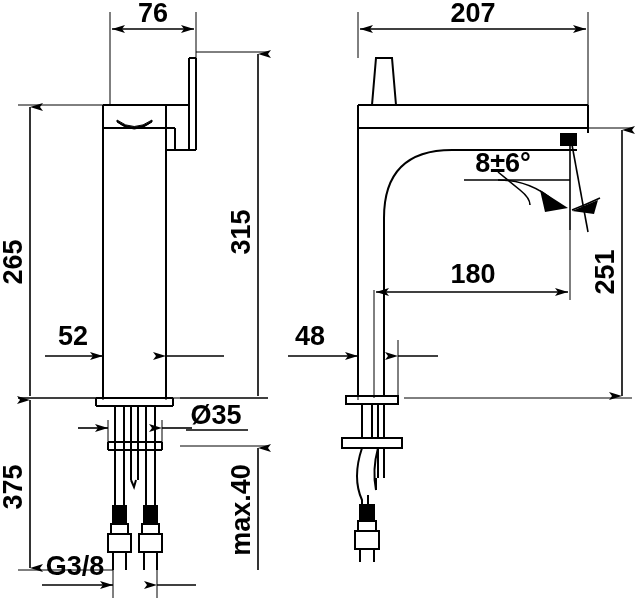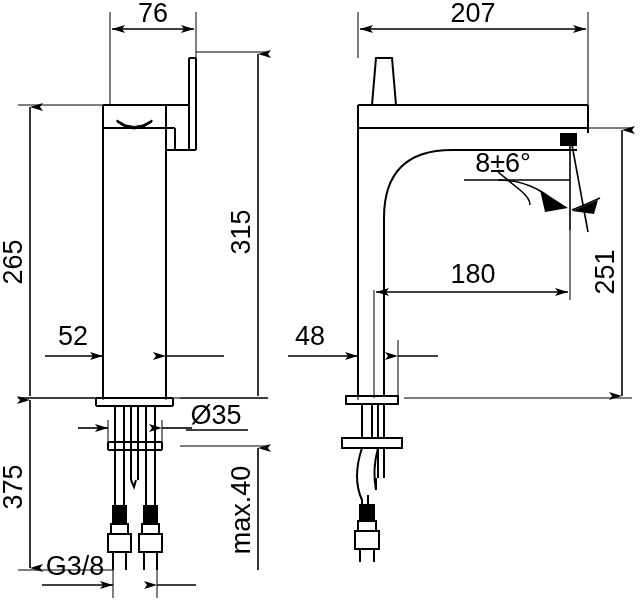--- a/index.html
+++ b/index.html
@@ -1,17 +1,17 @@
 <!DOCTYPE html>
 <html><head>
 <meta charset="utf-8">
 <style>
   html,body{margin:0;padding:0;background:#ffffff;}
   body{width:640px;height:601px;font-family:"Liberation Sans",sans-serif;}
-  #sheet{position:relative;width:640px;height:601px;overflow:hidden;background:#fff;}
+  #sheet{position:relative;width:640px;height:601px;overflow:hidden;background:#fff;font-weight:bold;}
   svg{display:block;}
   .dimtext{font-family:"Liberation Sans",sans-serif;font-size:27px;fill:#000;}
 </style>
 </head>
 <body>
 
 <div id="sheet">
 <svg width="640" height="601" viewBox="0 0 640 601">
   <defs>
     <marker id="ar-r" markerWidth="14" markerHeight="8" refX="13" refY="4" orient="auto" markerUnits="userSpaceOnUse">

